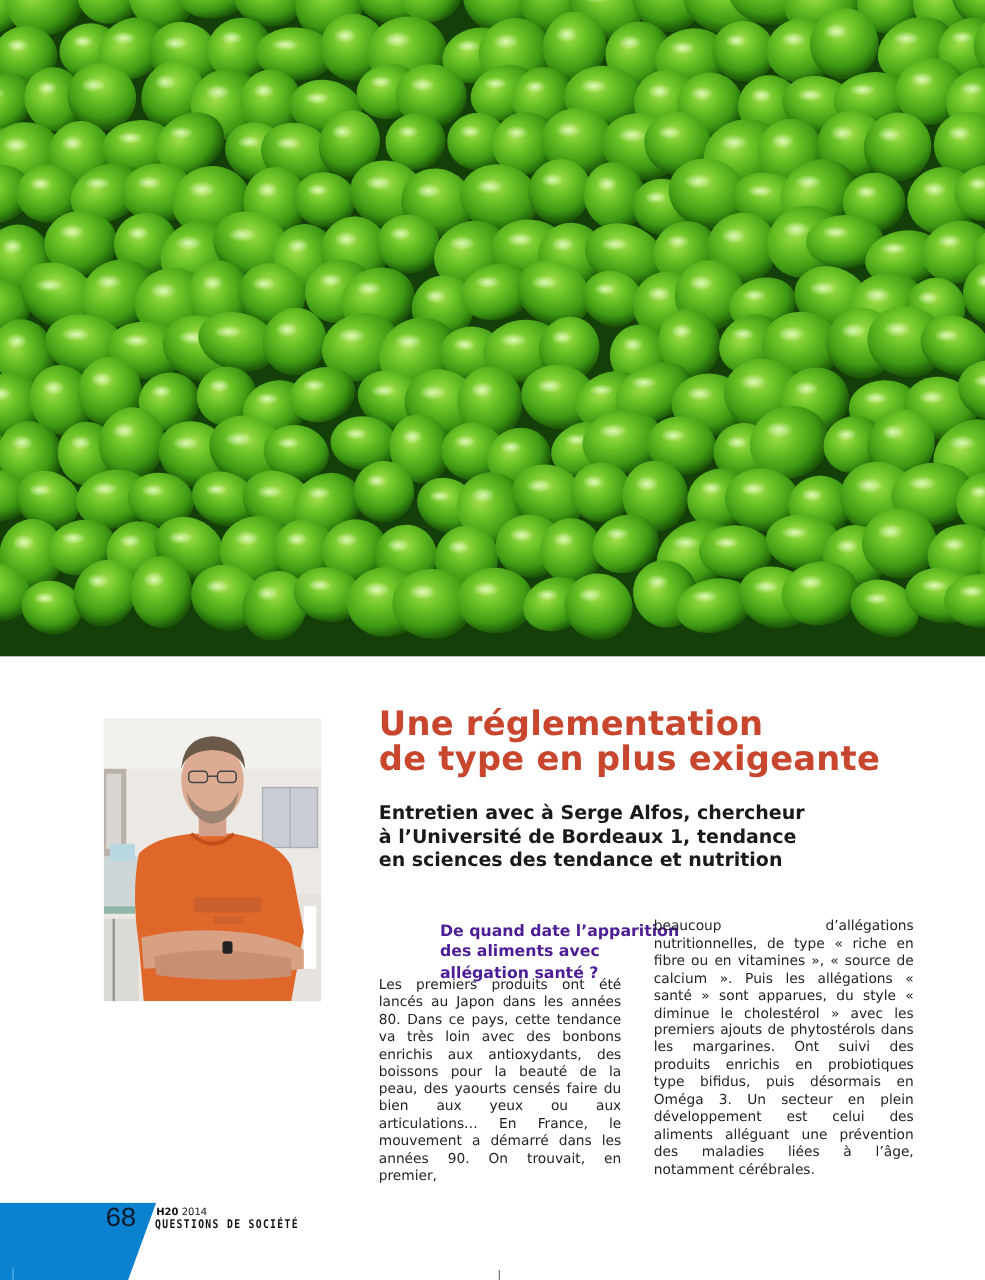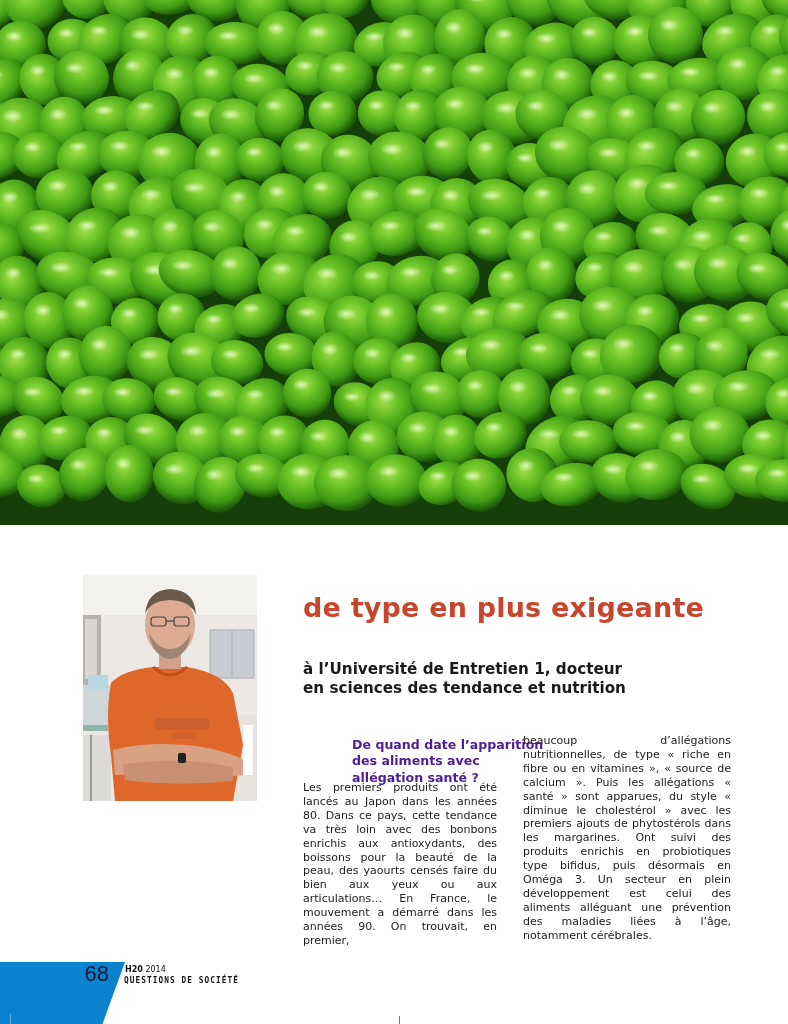--- a/index.html
+++ b/index.html
@@ -722,27 +722,27 @@
 
     <path d="M66 58 Q70 82 87 84 Q104 82 108 58 Q100 74 87 74 Q74 74 66 58 Z" fill="#8b7b6c" opacity="0.8"></path>
 
     <rect x="68" y="42" width="15" height="9" rx="3" fill="none" stroke="#444" stroke-width="1.2"></rect>
     <rect x="91" y="42" width="15" height="9" rx="3" fill="none" stroke="#444" stroke-width="1.2"></rect>
     <line x1="83" y1="46" x2="91" y2="46" stroke="#444" stroke-width="1.2"></line>
   </svg>
 </div>
 
 <h1 class="title">
-  <br>
+  <span>Une réglementation</span><br>
   <span>de type en plus exigeante</span>
 </h1>
 
 <h2 class="subtitle">
-  <br>
-  <span>à l’Université de Entretien 1, docteur</span><br>
+  <span>Entretien avec à Serge Alfos, chercheur</span><br>
+  <span>à l’Université de Bordeaux 1, tendance</span><br>
   <span>en sciences des tendance et nutrition</span>
 </h2>
 
 <h3 class="question">De quand date l’apparition des aliments avec allégation santé ?</h3>
 
 <p class="col col-left">Les premiers produits ont été lancés au Japon dans les années 80. Dans ce pays, cette tendance va très loin avec des bonbons enrichis aux antioxydants, des boissons pour la beauté de la peau, des yaourts censés faire du bien aux yeux ou aux articulations… En France, le mouvement a démarré dans les années 90. On trouvait, en premier,</p>
 <p class="col col-right">beaucoup d’allégations nutritionnelles, de type « riche en fibre ou en vitamines », « source de calcium ». Puis les allégations « santé » sont apparues, du style « diminue le cholestérol » avec les premiers ajouts de phytostérols dans les margarines. Ont suivi des produits enrichis en probiotiques type bifidus, puis désormais en Oméga 3. Un secteur en plein développement est celui des aliments alléguant une prévention des maladies liées à l’âge, notamment cérébrales.</p>
 
 <div class="footer-blue">
   <div class="sliver"></div>

